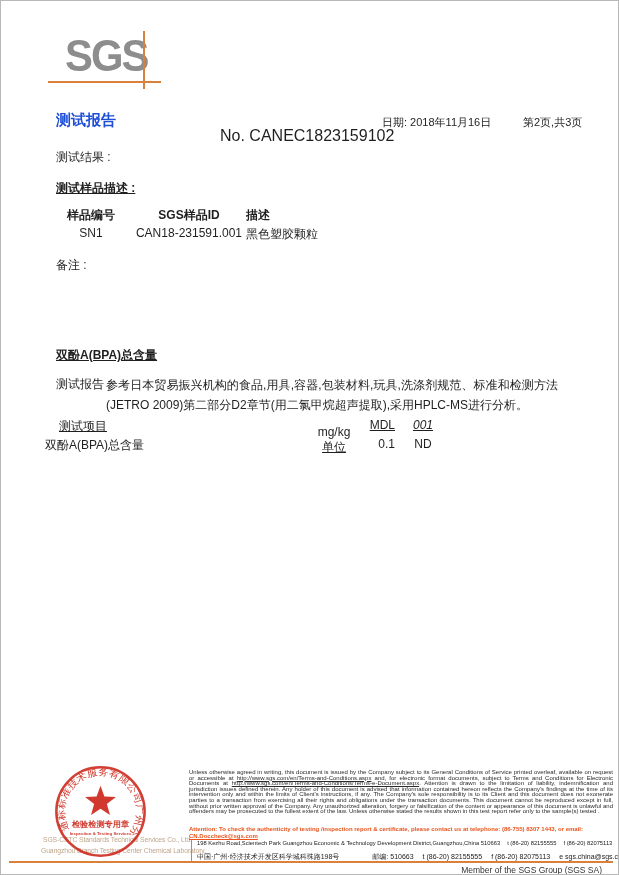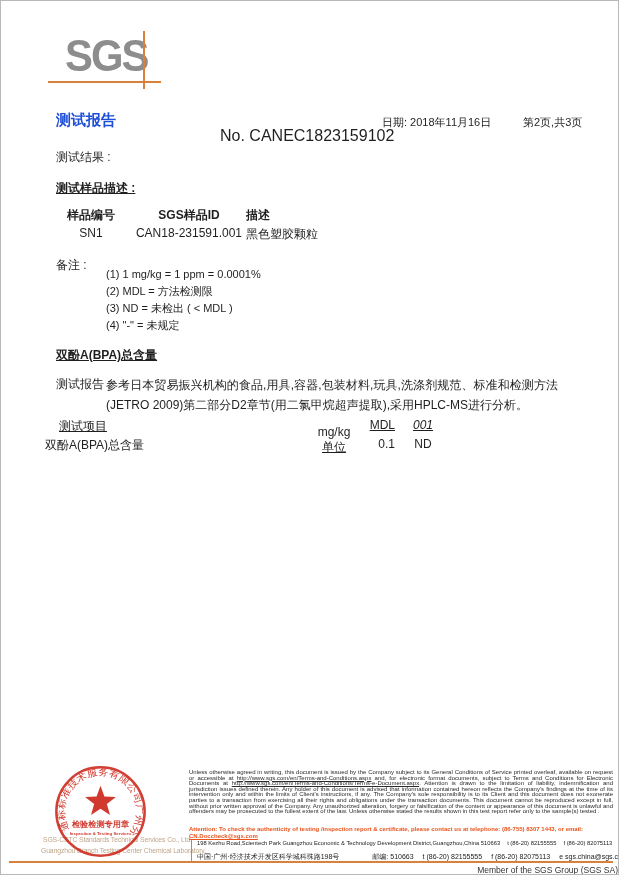--- a/index.html
+++ b/index.html
@@ -62,21 +62,21 @@
     font-weight:700;color:#e8541c;}
   .attention .lnk{text-decoration:underline;}
 
   .addr-block{left:190px;top:839px;width:420px;height:22px;border-left:1.5px solid #d9813a;
     padding-left:5px;display:flex;flex-direction:column;justify-content:space-between;}
   .addr-row1{display:flex;gap:7px;font-size:5.8px;color:#222;white-space:nowrap;align-items:baseline;}
   .addr-row2{display:flex;gap:9px;font-size:7px;color:#222;white-space:nowrap;align-items:baseline;}
   .addr-row2 .post{margin-left:24px;}
 
   .footer-rule{left:8px;top:860px;width:604px;height:1.5px;background:#d9813a;}
-  .member{right:0;top:864px;font-size:8.5px;color:#333;}
+  .member{right:16px;top:864px;font-size:8.5px;color:#333;}
 </style>
 </head>
 <body>
 
 <div class="page">
 
   <div class="abs sgs-logo">SGS</div>
   <div class="abs rule-h"></div>
   <div class="abs rule-v"></div>
 
@@ -89,26 +89,20 @@
   <div class="abs txt sample-desc">测试样品描述 :</div>
 
   <div class="abs txt st-head st-h1">样品编号</div>
   <div class="abs txt st-head st-h2">SGS样品ID</div>
   <div class="abs txt st-head st-h3">描述</div>
   <div class="abs txt st-row st-r1">SN1</div>
   <div class="abs txt st-row st-r2">CAN18-231591.001</div>
   <div class="abs txt st-row st-r3">黑色塑胶颗粒</div>
 
   <div class="abs txt remarks-label">备注 :</div>
-  <div class="abs remarks-list">
-    <div>(1) 1 mg/kg = 1 ppm = 0.0001%</div>
-    <div>(2) MDL = 方法检测限</div>
-    <div>(3) ND = 未检出 ( &lt; MDL )</div>
-    <div>(4) "-" = 未规定</div>
-  </div>
 
   <div class="abs txt bpa-heading">双酚A(BPA)总含量</div>
   <div class="abs txt method-label">测试报告 :</div>
   <div class="abs txt method-text">参考日本贸易振兴机构的食品,用具,容器,包装材料,玩具,洗涤剂规范、标准和检测方法(JETRO 2009)第二部分D2章节(用二氯甲烷超声提取),采用HPLC-MS进行分析。</div>
 
   <div class="rt-head">
     <div class="abs txt rt-c1h u" style="top:417px;">测试项目</div>
     <div class="abs txt rt-c2 u" style="top:417px;text-decoration:underline;margin-top:21px;">单位</div>
     <div class="abs txt rt-c3 u" style="top:417px;text-decoration:underline;">MDL</div>
     <div class="abs txt rt-c4 it" style="top:417px;text-decoration:underline;font-style:italic;">001</div>

